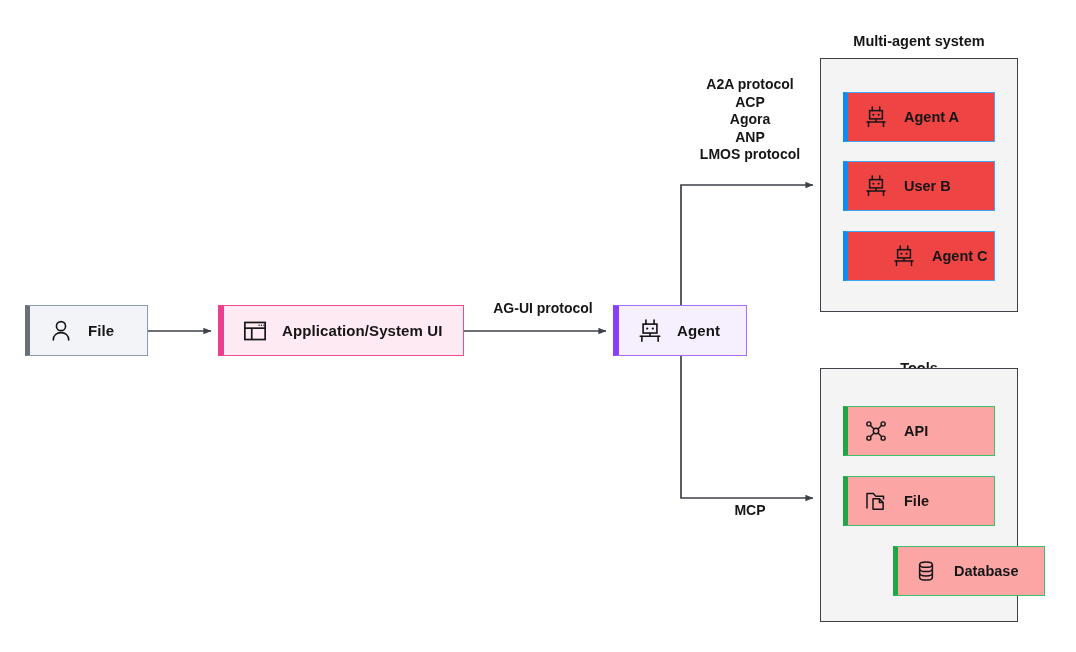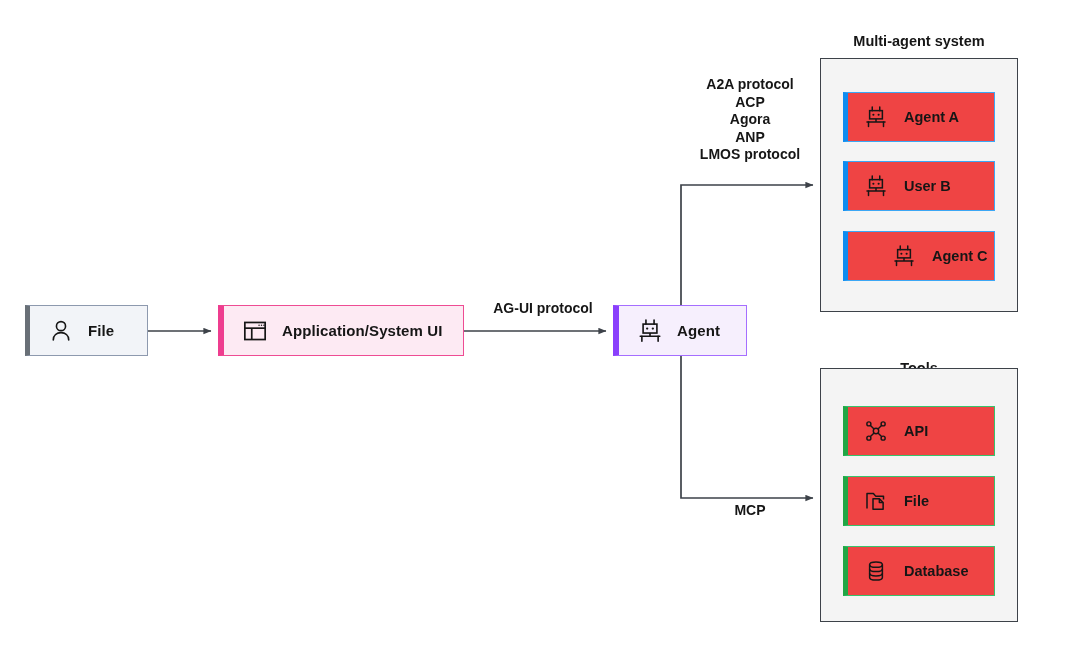--- a/index.html
+++ b/index.html
@@ -99,31 +99,31 @@
     white-space: nowrap;
   }
   .card .glyph { flex: 0 0 auto; width: 24px; height: 24px; display:block; }
 
   .card-agent {
     background: #ef4444;
     border: 1px solid #3ba7f5;
     border-left: 5px solid #0f8cf0;
   }
   .card-tool {
-    background: #ef4444;
+    background: #fca5a5;
     border: 1px solid #38c26b;
     border-left: 5px solid #21a645;
   }
 
   .c-a1 { left: 843px; top: 92px;  }
   .c-a2 { left: 843px; top: 161px; }
   .c-a3 { left: 843px; top: 231px; padding-left: 44px; }
   .c-t1 { left: 843px; top: 406px; }
   .c-t2 { left: 843px; top: 476px; }
-  .c-t3 { left: 843px; top: 546px; }
+  .c-t3 { left: 893px; top: 546px; }
 
   
   .edge-label {
     position: absolute;
     font-size: 14px;
     font-weight: bold;
     color: #161616;
     white-space: nowrap;
     text-align: center;
   }

